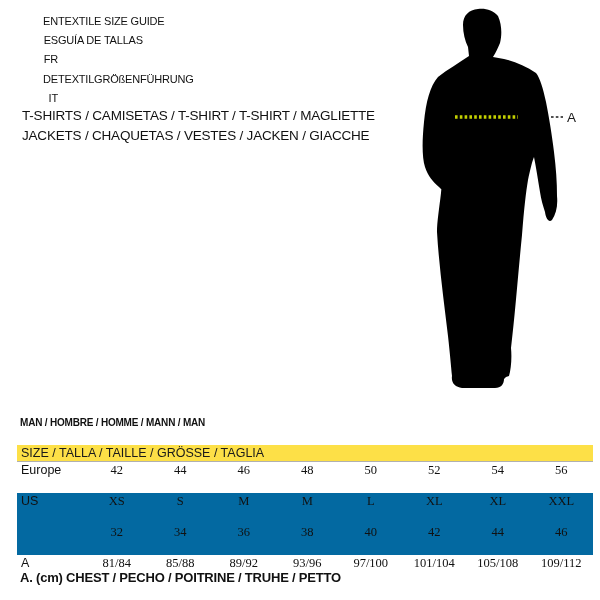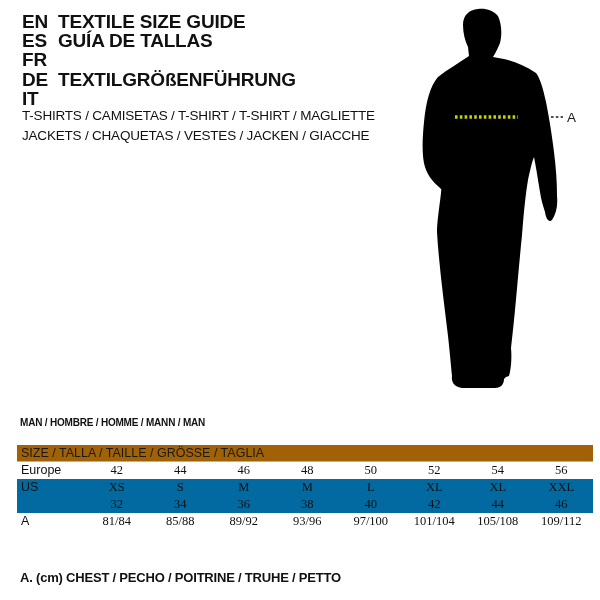--- a/index.html
+++ b/index.html
@@ -2,33 +2,33 @@
 <html><head>
 <meta charset="utf-8">
 <style>
   html,body{margin:0;padding:0;}
   body{
     width:600px;height:600px;background:#ffffff;position:relative;
     font-family:"Liberation Sans", sans-serif;color:#111;overflow:hidden;
   }
   
   .lang-block{position:absolute;left:22px;top:12px;}
-  .lang-line{display:flex;line-height:19.2px;font-weight:bold;font-size:19px;letter-spacing:-0.2px;}
+  .lang-line{display:flex;line-height:19.2px;font-weight:normal;font-size:11px;letter-spacing:-0.2px;text-align:right;}
   .lang-code{width:36px;flex:0 0 36px;}
   
   .cats{position:absolute;left:22px;top:106px;font-weight:normal;font-size:13.5px;line-height:20px;letter-spacing:-0.2px;}
   
   .figure-wrap{position:absolute;left:405px;top:0;width:200px;height:400px;}
   
   .man-heading{position:absolute;left:20px;top:417px;font-weight:bold;font-size:10px;letter-spacing:-0.2px;}
   
   .size-table{position:absolute;left:17px;top:445px;width:576px;font-size:12.5px;}
-  .t-header{height:17px;line-height:17px;background:#a16207;border-bottom:1px solid #b0b0b0;
+  .t-header{height:17px;line-height:17px;background:#fde047;border-bottom:1px solid #b0b0b0;
             box-sizing:border-box;padding-left:4px;color:#1a1a1a;}
-  .t-row{display:grid;grid-template-columns:68px repeat(8,1fr);height:17px;line-height:17px;}
+  .t-row{display:grid;grid-template-columns:68px repeat(8,1fr);height:31px;line-height:17px;}
   .t-row.shaded{background:#0369a1;}
   .t-label{padding-left:4px;text-align:left;}
   .t-cell{text-align:center;font-family:Liberation Serif, serif;}
   
   .footnote{position:absolute;left:20px;top:570px;font-weight:bold;font-size:13px;letter-spacing:-0.2px;}
 </style>
 </head>
 <body>
 
 <div class="lang-block">

